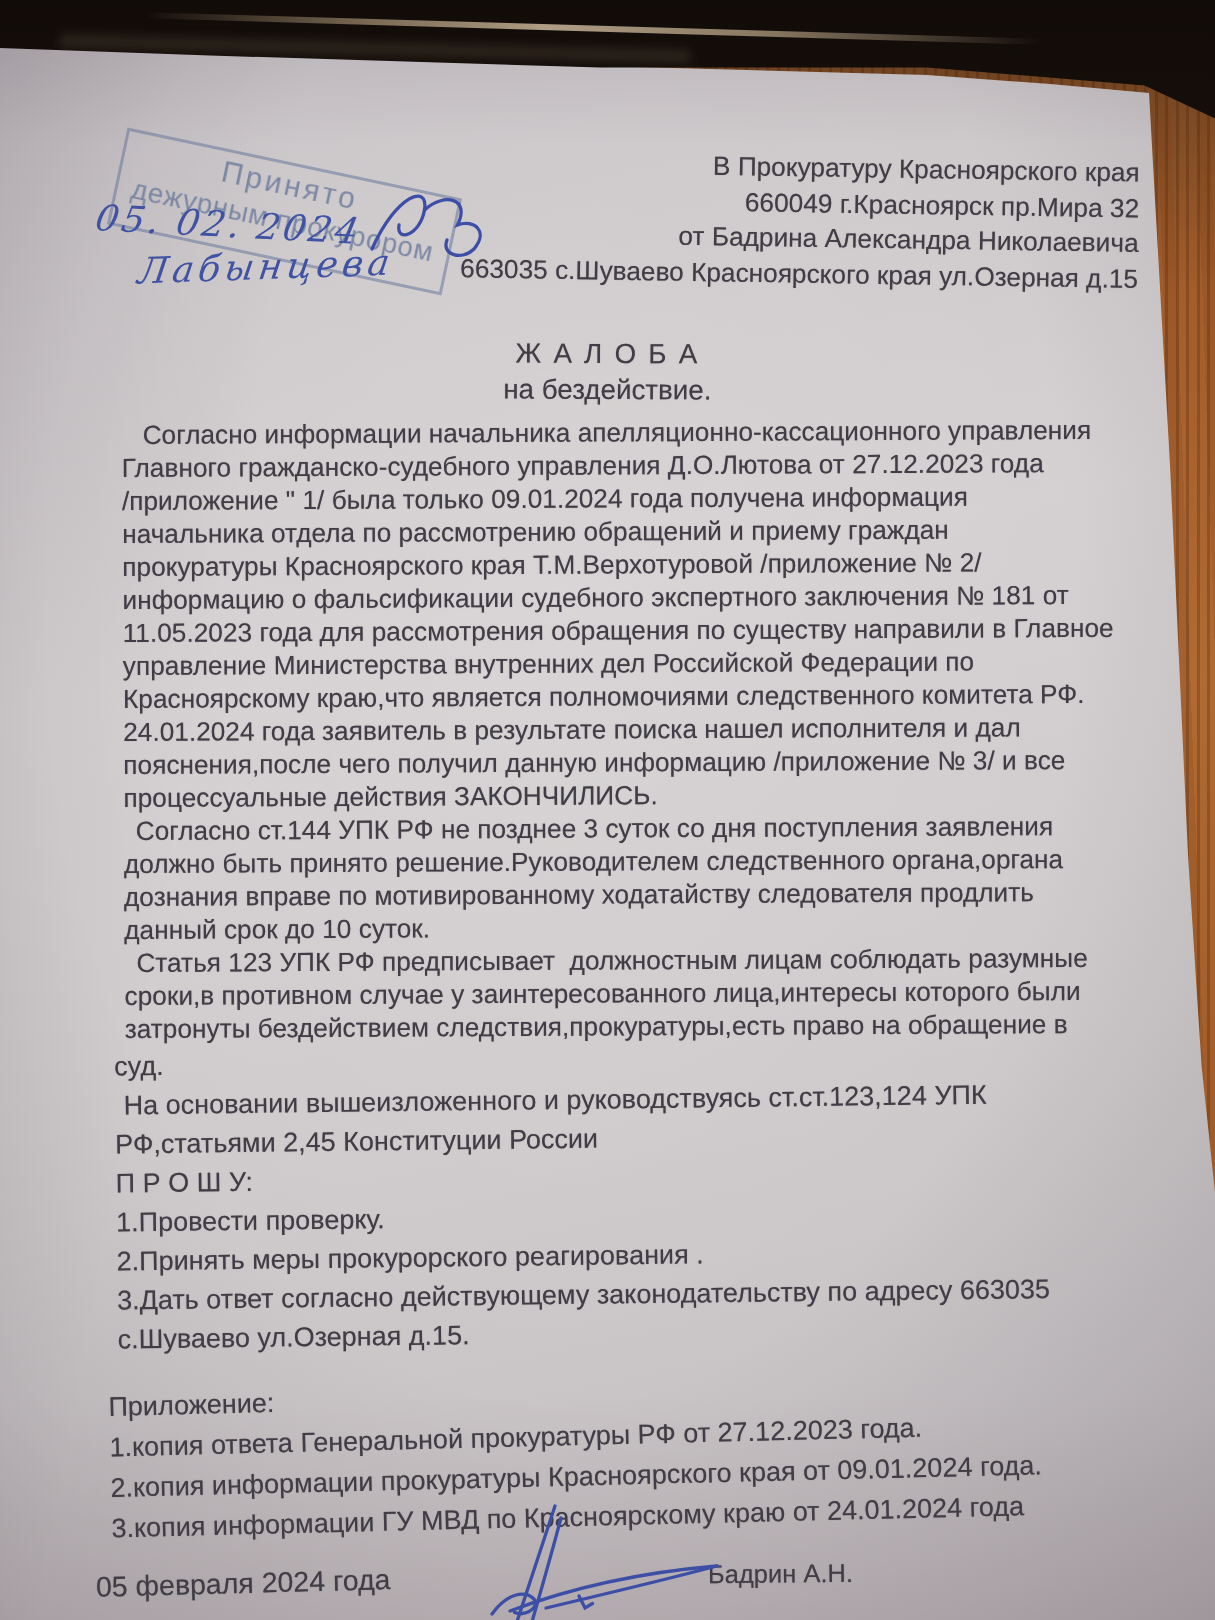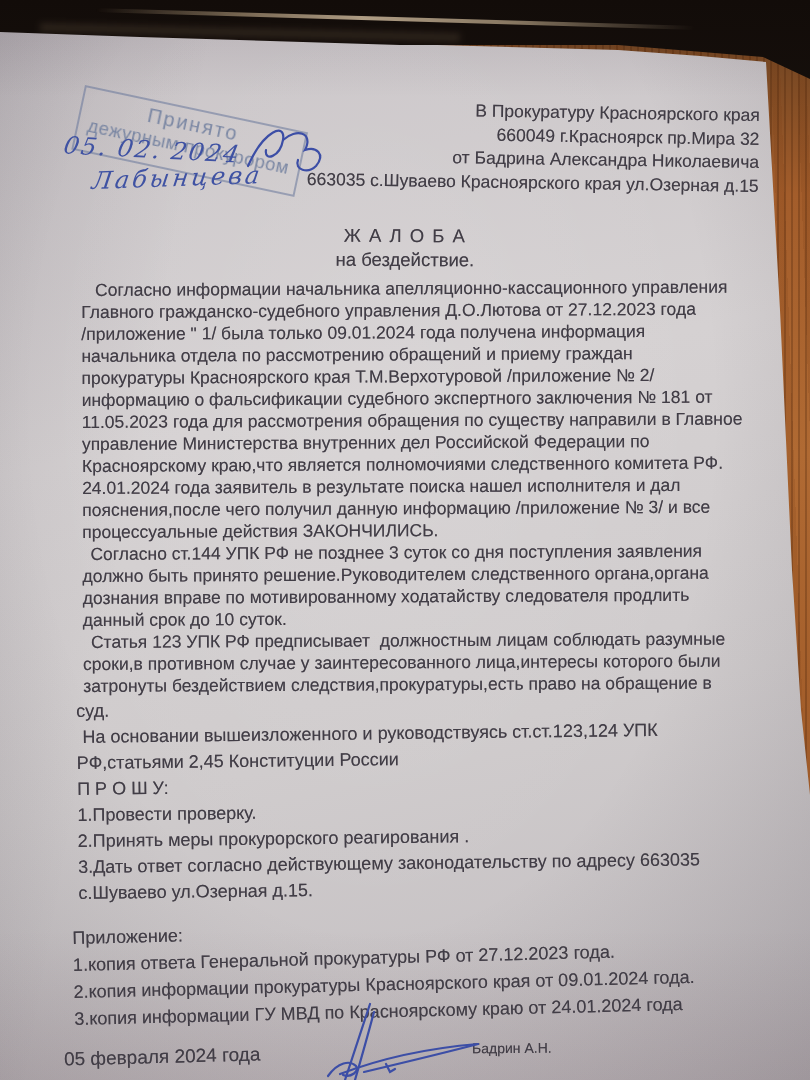--- a/index.html
+++ b/index.html
@@ -54,21 +54,21 @@
   .body-lower{position:absolute;top:698px;left:76px;font-size:18px;line-height:26px;
     transform:rotate(-.7deg);transform-origin:left top;}
 
   
   .attachments{position:absolute;top:925px;left:72px;font-size:18px;line-height:27px;
     transform:rotate(-1.4deg);transform-origin:left top;}
 
   
   .footer-date{position:absolute;top:1046px;left:64px;font-size:19px;
     transform:rotate(-1.5deg);}
-  .footer-name{position:absolute;top:1040px;left:472px;font-size:14px;transform:rotate(-.5deg);}
+  .footer-name{position:absolute;top:1040px;left:472px;font-size:17px;transform:rotate(-.5deg);}
   .footer-sig{position:absolute;top:998px;left:298px;z-index:4;}
 
   
   .stamp{position:absolute;top:80px;left:70px;width:280px;height:145px;z-index:5;}
   .stamp-box{position:absolute;left:15px;top:5px;width:224px;height:62px;
     border:2px solid rgba(104,119,155,.55);transform:rotate(12deg);transform-origin:left top;
     text-align:center;color:rgba(112,126,158,.88);filter:blur(.3px);}
   .stamp-box .s1{margin-top:3px;font-size:20px;letter-spacing:2px;}
   .stamp-box .s2{font-size:18.5px;letter-spacing:.5px;}
   .hand{font-family:"DejaVu Serif","Liberation Serif",serif;font-style:italic;color:#3f52a3;}

